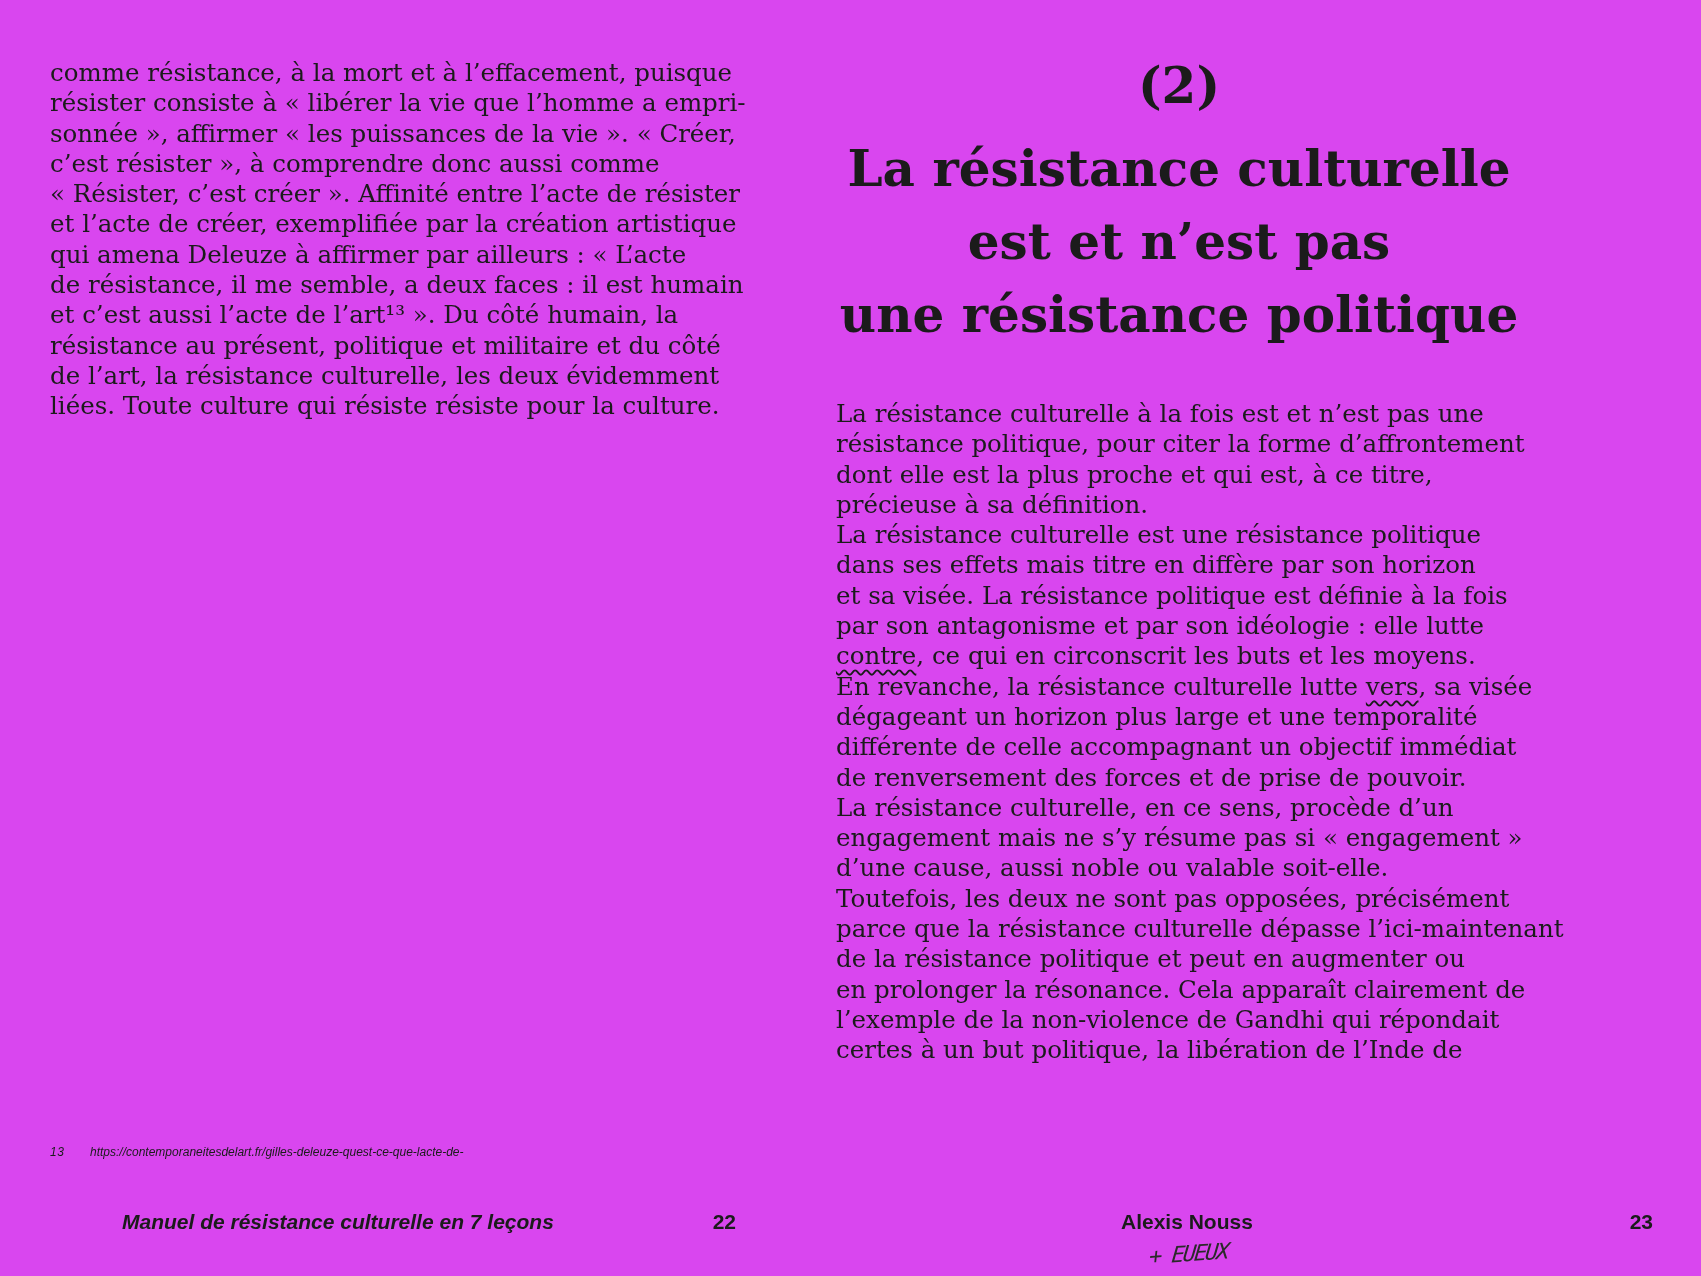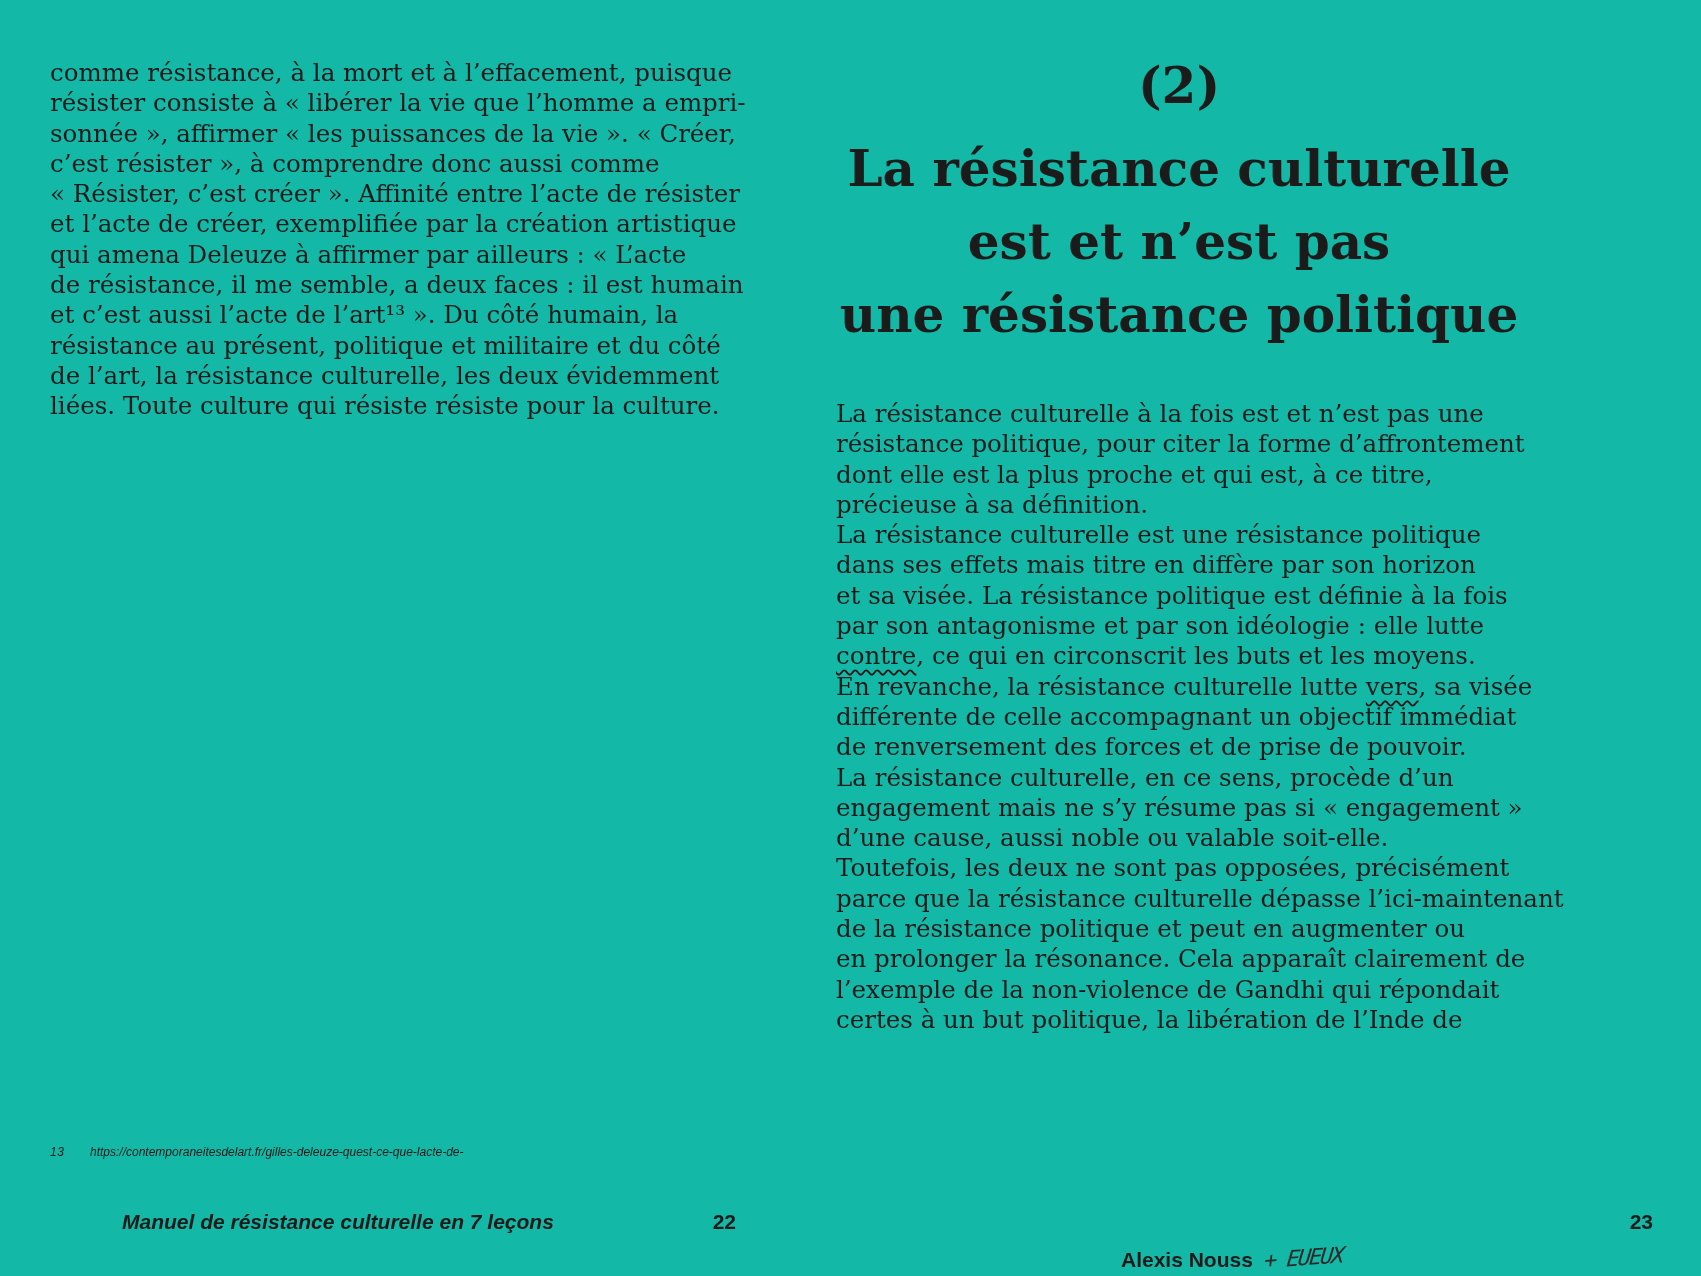--- a/index.html
+++ b/index.html
@@ -1,20 +1,20 @@
 <!DOCTYPE html>
 <html><head>
 <meta charset="utf-8">
 <style>
   html, body { margin: 0; padding: 0; background: #e8e8e8; }
   #canvas {
     position: relative;
     width: 1701px;
     height: 1276px;
-    background: #14b8a6;
+    background: #d946ef;
     overflow: hidden;
     font-family: "DejaVu Serif", serif;
     color: #1b1b1b;
   }
   .body-text { position: absolute; font-size: 24.5px; line-height: 30.3px; }
   .body-text .line { white-space: nowrap; }
   #left-body  { left: 50px;  top: 58px;  width: 700px; }
   #right-body { left: 836px; top: 399px; width: 690px; }
 
   #right-title {
@@ -47,22 +47,22 @@
   .footer { font-family: "Liberation Sans", sans-serif; font-size: 21px; font-weight: bold; }
   #footer-left {
     position: absolute;
     left: 50px; top: 1210px; width: 686px;
     display: flex; align-items: flex-end;
   }
   #footer-left .book-title { margin-left: 72px; font-style: italic; }
   #footer-left .page-number { margin-left: auto; }
   #footer-author {
     position: absolute;
-    left: 1121px; top: 1248px;
-    display: flex; align-items: flex-start; gap: 10px;
+    left: 1121px; top: 1210px;
+    display: flex; align-items: center; gap: 10px; flex-direction: column;
   }
   .handwritten {
     display: inline-block;
     font-family: "DejaVu Sans Mono", monospace;
     font-style: italic;
     font-weight: normal;
     font-size: 22px;
     letter-spacing: -2px;
     transform: rotate(-4deg) skewX(-10deg);
     transform-origin: left bottom;
@@ -115,20 +115,21 @@
       <div class="line">La résistance culturelle à la fois est et n’est pas une</div>
       <div class="line">résistance politique, pour citer la forme d’affrontement</div>
       <div class="line">dont elle est la plus proche et qui est, à ce titre,</div>
       <div class="line">précieuse à sa définition.</div>
       <div class="line">La résistance culturelle est une résistance politique</div>
       <div class="line">dans ses effets mais titre en diffère par son horizon</div>
       <div class="line">et sa visée. La résistance politique est définie à la fois</div>
       <div class="line">par son antagonisme et par son idéologie : elle lutte</div>
       <div class="line"><span class="wavy">contre</span><span>, ce qui en circonscrit les buts et les moyens.</span></div>
       <div class="line"><span>En revanche, la résistance culturelle lutte </span><span class="wavy">vers</span><span>, sa visée</span></div>
+      <div class="line">dégageant un horizon plus large et une temporalité</div>
       <div class="line">différente de celle accompagnant un objectif immédiat</div>
       <div class="line">de renversement des forces et de prise de pouvoir.</div>
       <div class="line">La résistance culturelle, en ce sens, procède d’un</div>
       <div class="line">engagement mais ne s’y résume pas si « engagement »</div>
       <div class="line">d’une cause, aussi noble ou valable soit-elle.</div>
       <div class="line">Toutefois, les deux ne sont pas opposées, précisément</div>
       <div class="line">parce que la résistance culturelle dépasse l’ici-maintenant</div>
       <div class="line">de la résistance politique et peut en augmenter ou</div>
       <div class="line">en prolonger la résonance. Cela apparaît clairement de</div>
       <div class="line">l’exemple de la non-violence de Gandhi qui répondait</div>

